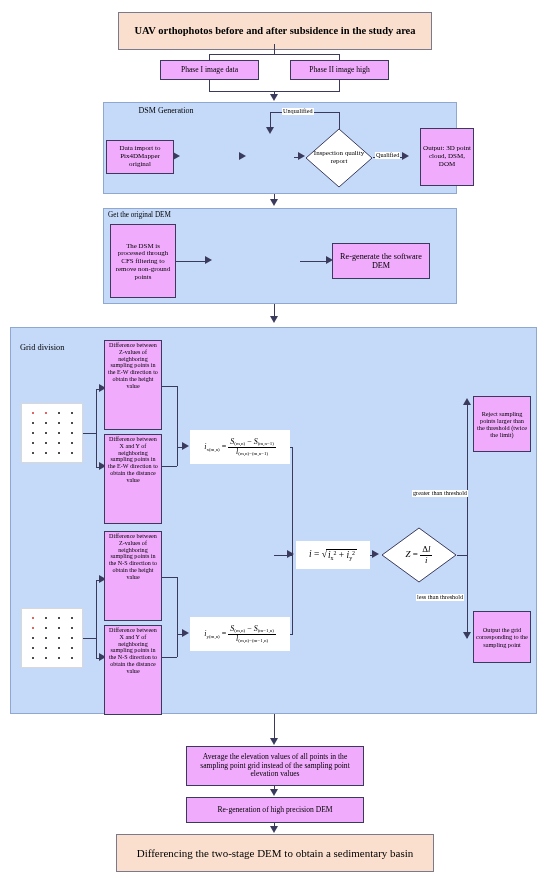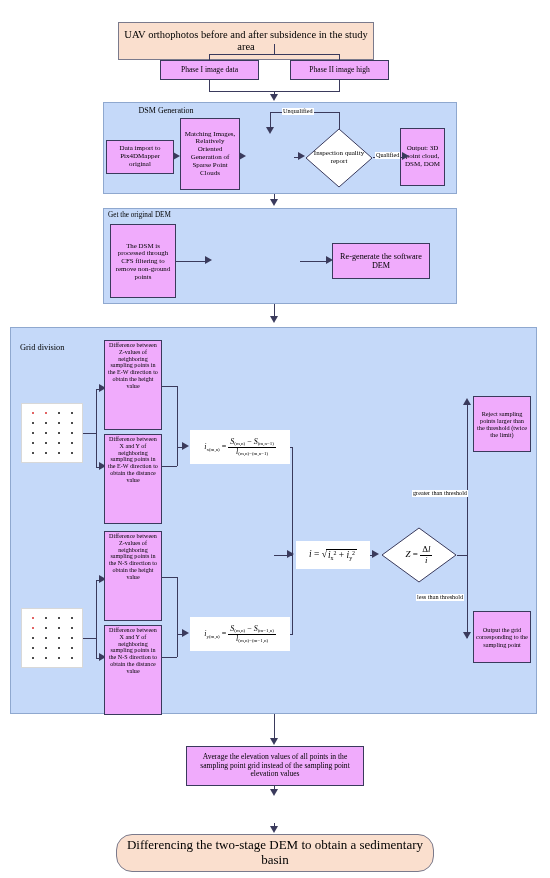--- a/index.html
+++ b/index.html
@@ -127,38 +127,38 @@
 
   
   .t-title   { font-size: 10.5px; }
   .t-phase   { font-size: 7.6px; }
   .t-dsm     { font-size: 7px; }
   .t-dem     { font-size: 8.2px; }
   .t-demsm   { font-size: 6.9px; }
   .t-grid    { font-size: 6.1px; }
   .t-small   { font-size: 6.3px; }
   .t-bottom  { font-size: 7.6px; }
-  .t-foot    { font-size: 13px; border-radius: 16px; }
+  .t-foot    { font-size: 11px; }
   .t-panel   { font-size: 8px; }
 
   
   .frac { display:inline-flex; flex-direction:column; align-items:center; vertical-align:middle; }
   .frac .num { border-bottom:1px solid #000; padding:0 2px; line-height:1.1; }
   .frac .den { padding:0 2px; line-height:1.1; }
   .sub { font-size: 0.62em; vertical-align: -0.28em; }
   .sup { font-size: 0.62em; vertical-align: 0.45em; }
   .rad { display:inline-flex; align-items:flex-start; }
   .rad .bar { border-top:1px solid #000; padding:0 2px; margin-left:-1px; }
 </style>
 </head>
 <body>
 
 <div class="canvas">
 
-  <div class="box peach t-title" style="left:118px; top:22px; width:256px; height:38px;">UAV orthophotos before and after subsidence in the study area</div>
+  <div class="box peach t-title" style="left:118px; top:12px; width:314px; height:38px;font-weight:bold;">UAV orthophotos before and after subsidence in the study area</div>
 
   <div class="vline" style="left:274px; top:44px; height:10px;"></div>
   <div class="hline" style="left:209px; top:54px; width:131px;"></div>
   <div class="vline" style="left:209px; top:54px; height:7px;"></div>
   <div class="vline" style="left:339px; top:54px; height:7px;"></div>
   <div class="arrow-down" style="left:205px; top:60px;"></div>
   <div class="arrow-down" style="left:335px; top:60px;"></div>
 
   <div class="box t-phase" style="left:160px; top:60px; width:99px; height:20px;">Phase I image data</div>
   <div class="box t-phase" style="left:290px; top:60px; width:99px; height:20px;">Phase II image high</div>
@@ -166,30 +166,29 @@
   <div class="vline" style="left:209px; top:80px; height:11px;"></div>
   <div class="vline" style="left:339px; top:80px; height:11px;"></div>
   <div class="hline" style="left:209px; top:91px; width:131px;"></div>
   <div class="vline" style="left:274px; top:91px; height:4px;"></div>
   <div class="arrow-down" style="left:270px; top:94px;"></div>
 
   <div class="panel" style="left:103px; top:102px; width:354px; height:92px;"></div>
   <div class="panel-label t-panel" style="left:135px; top:106px; width:62px; text-align:center; line-height:1.15;">DSM Generation</div>
 
   <div class="box t-dsm" style="left:106px; top:140px; width:68px; height:34px;">Data import to Pix4DMapper original</div>
-  <div class="box t-dsm" style="left:180px; top:118px; width:60px; height:72px;">Matching Images, Relatively Oriented Generation of Sparse Point Clouds</div>
 
   <div class="diamond" style="left:305px; top:128px; width:68px; height:60px;">
     <svg width="68" height="60" viewBox="0 0 68 60">
       <polygon points="34,1 67,30 34,59 1,30" fill="#ffffff" stroke="#3a3a5c" stroke-width="1"></polygon>
     </svg>
     <div class="dtext t-dsm">Inspection quality report</div>
   </div>
 
-  <div class="box t-dsm" style="left:400px; top:128px; width:45px; height:58px;">Output: 3D point cloud, DSM, DOM</div>
+  <div class="box t-dsm" style="left:420px; top:128px; width:54px; height:58px;">Output: 3D point cloud, DSM, DOM</div>
 
   <div class="hline" style="left:174px; top:157px; width:1px;"></div>
   <div class="arrow-right" style="left:173px; top:152px;"></div>
 
   <div class="hline" style="left:240px; top:157px; width:0px;"></div>
   <div class="arrow-right" style="left:239px; top:152px;"></div>
 
   <div class="hline" style="left:294px; top:157px; width:5px;"></div>
   <div class="arrow-right" style="left:298px; top:152px;"></div>
 
@@ -363,19 +362,20 @@
   <div class="box t-small" style="left:473px; top:611px; width:58px; height:52px;">Output the grid corresponding to the sampling point</div>
 
   <div class="vline" style="left:274px; top:714px; height:28px;"></div>
   <div class="arrow-down" style="left:270px; top:738px;"></div>
 
   <div class="box t-bottom" style="left:186px; top:746px; width:178px; height:40px;">Average the elevation values of all points in the sampling point grid instead of the sampling point elevation values</div>
 
   <div class="vline" style="left:274px; top:786px; height:7px;"></div>
   <div class="arrow-down" style="left:270px; top:789px;"></div>
 
+  <div class="box t-bottom" style="left:186px; top:797px; width:178px; height:26px;">Re-generation of high precision DEM</div>
 
   <div class="vline" style="left:274px; top:823px; height:7px;"></div>
   <div class="arrow-down" style="left:270px; top:826px;"></div>
 
   <div class="box peach t-foot" style="left:116px; top:834px; width:318px; height:38px;">Differencing the two-stage DEM to obtain a sedimentary basin</div>
 
 </div>
 
 </body></html>

